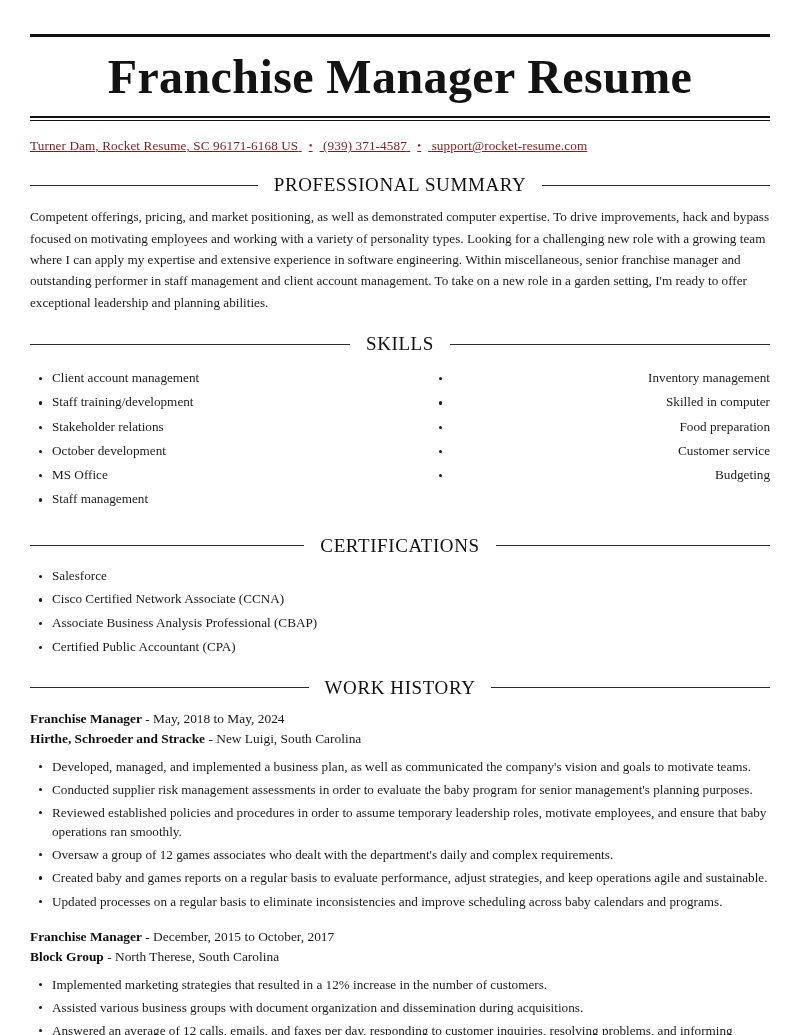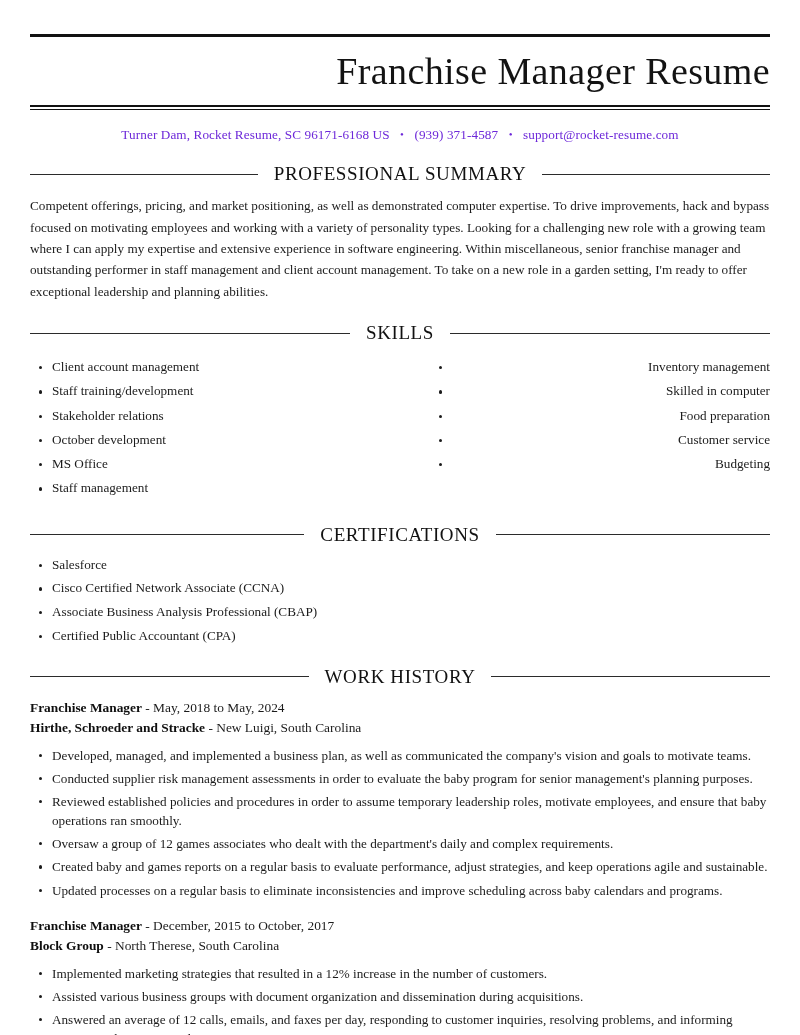--- a/index.html
+++ b/index.html
@@ -21,39 +21,39 @@
     padding: 0 30px;
     background: #ffffff;
   }
 
   
   .header-rule-top {
     margin-top: 34px;
     border-top: 3px solid #111111;
   }
   .doc-title {
-    text-align: right;
-    font-size: 38px;
-    font-weight: 400;
+    text-align: center;
+    font-size: 48px;
+    font-weight: 700;
     letter-spacing: 0.4px;
     line-height: 1.1;
     margin: 14px 0 12px 0;
     color: #131313;
   }
   .header-rule-bottom {
     border-top: 2.5px solid #111111;
     border-bottom: 1.6px solid #111111;
     height: 2.5px;
   }
   .contact-line {
-    text-align: center;
     font-size: 13.2px;
     margin-top: 17px;
-    color: #6d28d9;
+    color: #7f1d1d;
     letter-spacing: 0.1px;
+    text-decoration: underline;
   }
   .contact-sep {
     padding: 0 7px;
     font-size: 11px;
     position: relative;
     top: -1px;
   }
 
   
   .section-head {

